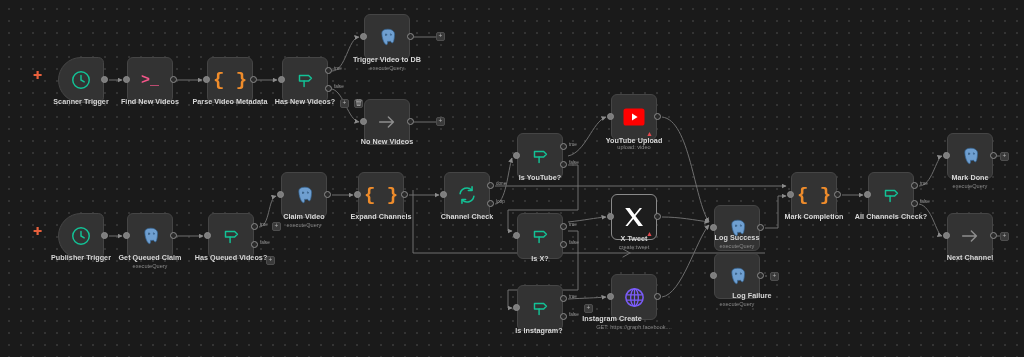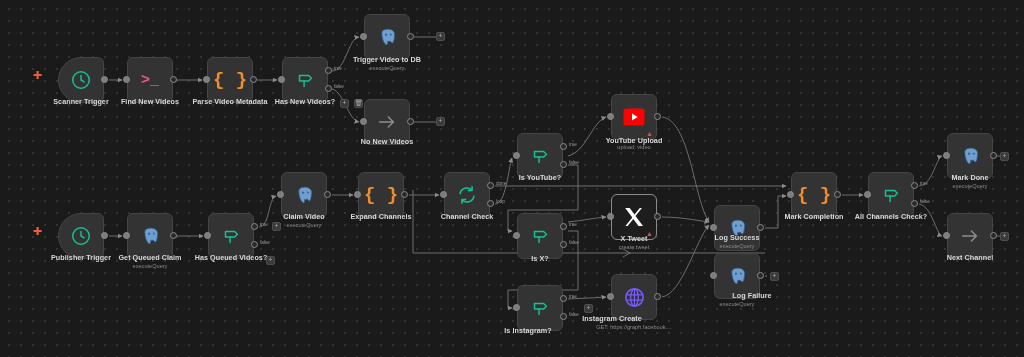--- a/index.html
+++ b/index.html
@@ -321,21 +321,21 @@
     <svg class="ic" width="22" height="22" viewBox="0 0 24 24">
       <path d="M6 7 h10 l3 3 l-3 3 H6 z" fill="none" stroke="#13c296" stroke-width="1.6" stroke-linejoin="round"></path>
       <path d="M11 13 v6" fill="none" stroke="#13c296" stroke-width="1.6" stroke-linecap="round"></path>
     </svg>
   </div>
   <div class="port filled" style="left:513px;top:304px"></div>
   <div class="port" style="left:560px;top:295px"></div>
   <div class="port" style="left:560px;top:313px"></div>
   <div class="porttag" style="left:569px;top:294px">true</div>
   <div class="porttag" style="left:569px;top:312px">false</div>
-  <div class="label" style="left:528px;top:326px">Is Instagram?</div>
+  <div class="label" style="left:539px;top:326px">Is Instagram?</div>
 
   <div class="node" style="left:611px;top:94px">
     <svg class="ic" width="24" height="24" viewBox="0 0 24 24">
       <rect x="1.5" y="3.5" width="21" height="17" rx="2.6" fill="#ff0000"></rect>
       <path d="M10 8.6 L15.6 12 L10 15.4 z" fill="#ffffff"></path>
     </svg>
     <span class="warn">▲</span>
   </div>
   <div class="port filled" style="left:607px;top:113px"></div>
   <div class="port" style="left:654px;top:113px"></div>

